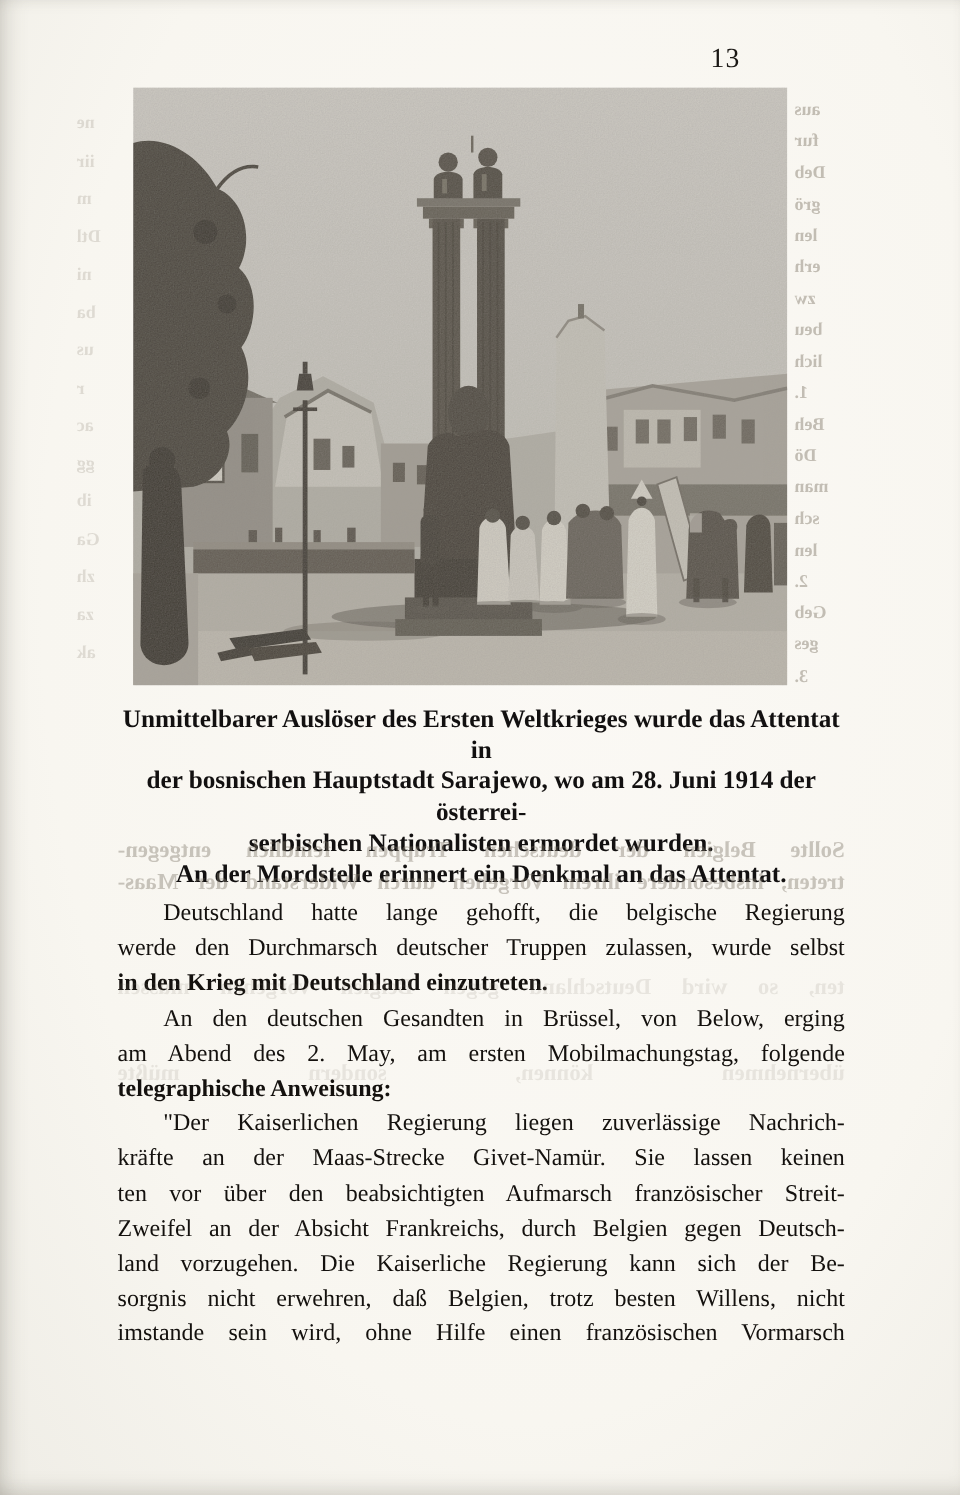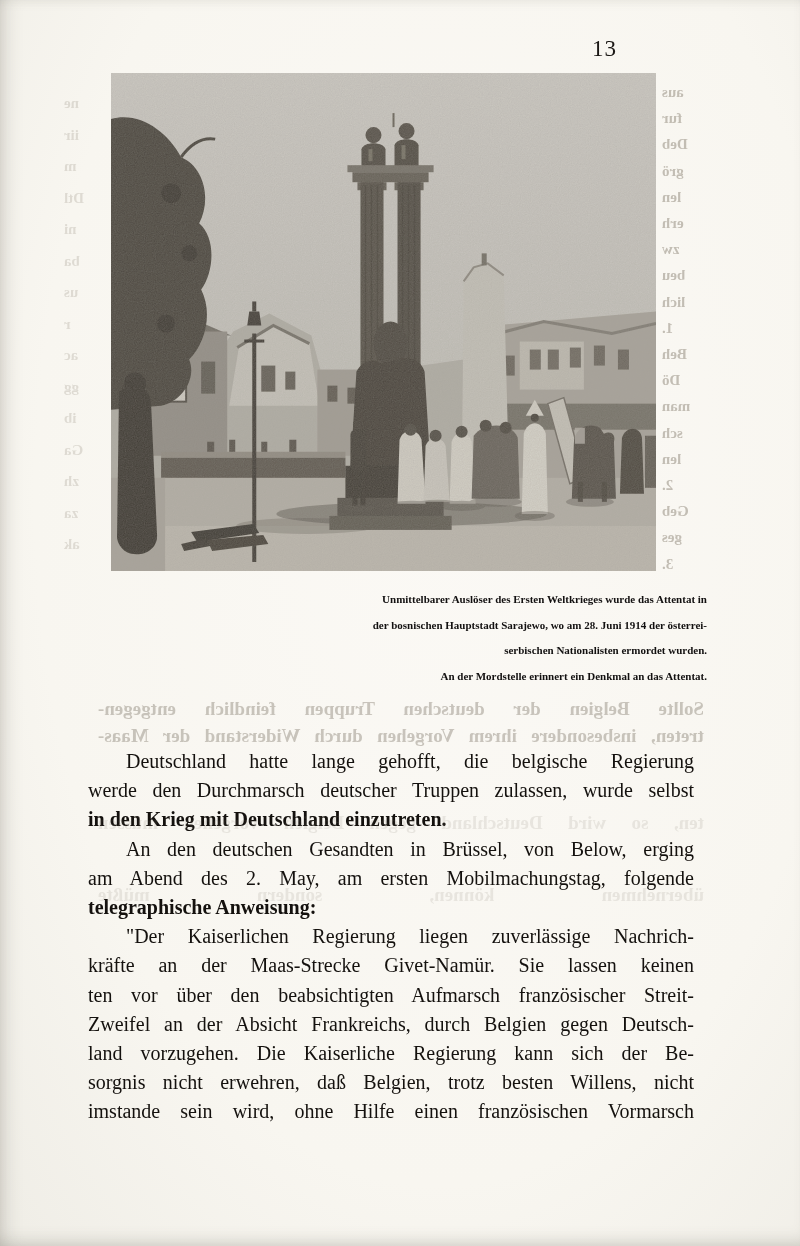--- a/index.html
+++ b/index.html
@@ -3,23 +3,23 @@
 <meta charset="utf-8">
 <style>
   html,body{margin:0;padding:0;background:#e7e5e0;}
   .page{position:relative;width:800px;height:1246px;overflow:hidden;
     background:radial-gradient(ellipse at 55% 40%, #fbf9f5 0%, #f8f6f0 65%, #efede6 100%);
     box-shadow:inset 16px 0 20px -14px rgba(90,85,75,.28), inset 0 -14px 16px -10px rgba(90,85,75,.22), inset 0 10px 14px -12px rgba(90,85,75,.15);
     font-family:"Liberation Serif", serif; color:#14110e;}
   .page-number{position:absolute;left:592px;top:36px;font-size:23px;letter-spacing:1px;color:#1b1815;}
   .photo-wrap{position:absolute;left:111px;top:73px;width:545px;height:498px;}
   .photo-wrap svg{display:block;width:100%;height:100%;}
-  .caption{position:absolute;left:95px;top:587px;width:612px;text-align:right;
-    font-weight:700;font-size:11px;line-height:25.7px;color:#121010;}
-  .body-text{position:absolute;left:88px;top:747px;width:606px;font-size:20px;line-height:29.2px;}
+  .caption{position:absolute;left:95px;top:587px;width:612px;text-align:center;
+    font-weight:700;font-size:21px;line-height:25.7px;color:#121010;}
+  .body-text{position:absolute;left:98px;top:747px;width:606px;font-size:20px;line-height:29.2px;}
   .bline{text-align:justify;text-align-last:justify;white-space:normal;}
   .bline.first{text-indent:38px;}
   .bline.last{text-align-last:left;font-weight:bold;}
   .ghost-line{position:absolute;left:98px;width:606px;font-weight:700;font-size:19px;
     color:#7e7669;transform:scaleX(-1);filter:blur(0.5px);
     text-align:justify;text-align-last:justify;pointer-events:none;}
   .ghost-frag{position:absolute;font-weight:700;font-size:15px;color:#8d8577;
     transform:scaleX(-1);filter:blur(0.4px);pointer-events:none;}
 </style>
 </head>

